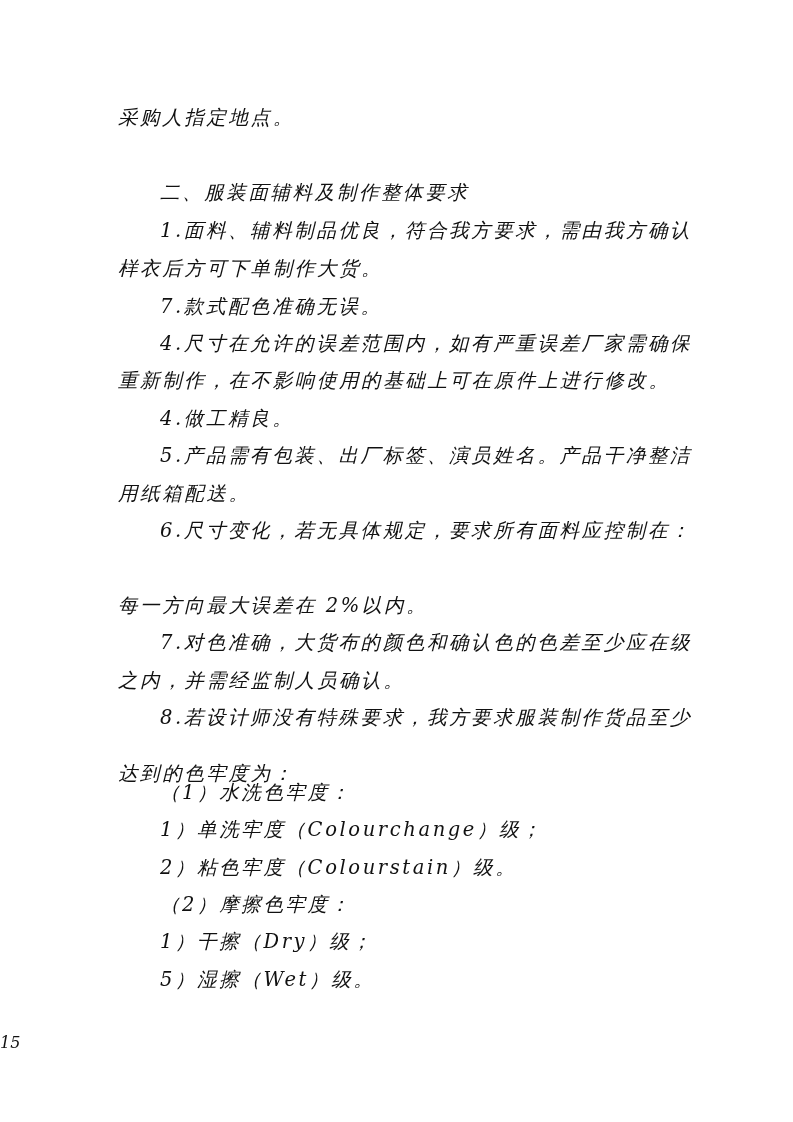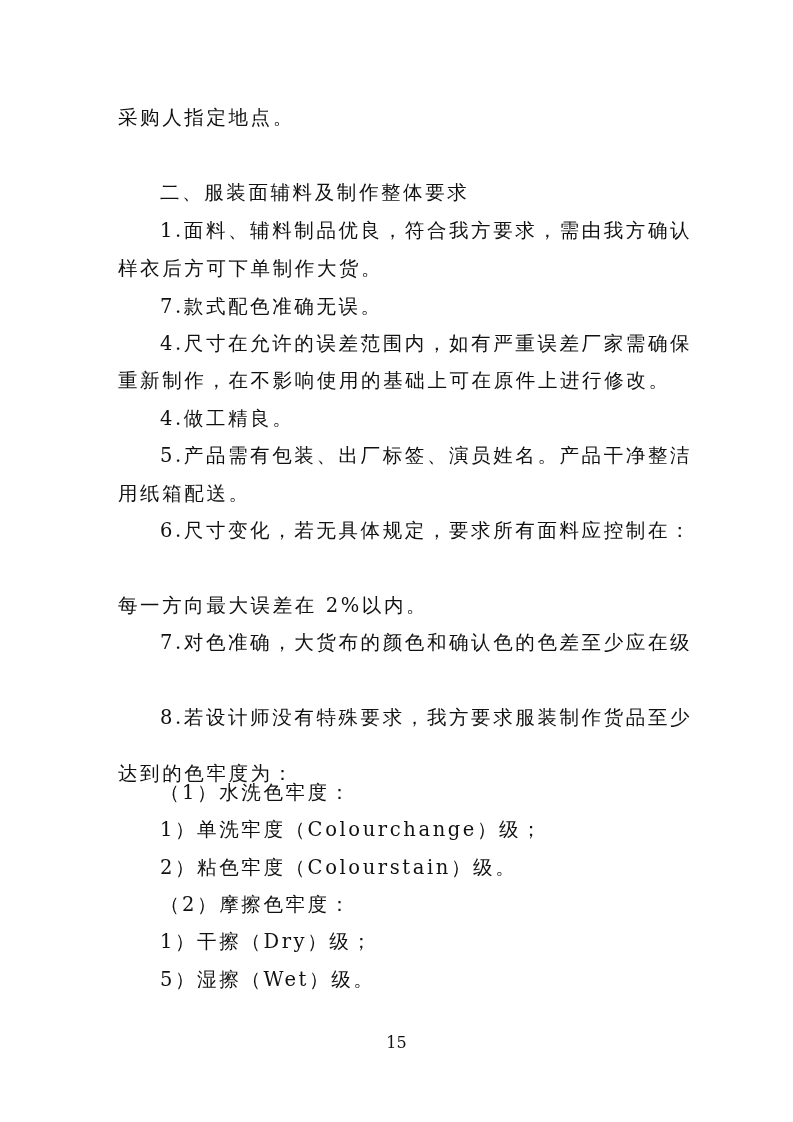--- a/index.html
+++ b/index.html
@@ -1,39 +1,40 @@
 <!DOCTYPE html>
 <html><head>
   <meta charset="utf-8">
   <style>
     html, body { margin: 0; padding: 0; background: #ffffff; }
     body { width: 793px; height: 1122px; position: relative; overflow: hidden;
            font-family: "DejaVu Serif", "Liberation Serif", serif; color: #111; }
-    .page { position: absolute; left: 0; top: 0; width: 793px; height: 1122px; }
+    .page { position: absolute; left: 0; top: 0; width: 793px; height: 1122px; font-style: italic; }
     .line { position: absolute; left: 118px; font-size: 19.5px; letter-spacing: 2.6px; white-space: nowrap; line-height: 24px; }
     .ind { left: 160px; }
-    .pagenum { position: absolute; top: 1033px; left: 0; width: 793px; text-align: center; font-size: 16px; }
+    .pagenum { position: absolute; top: 1033px; left: 0; width: 793px; font-size: 16px; }
   </style>
 </head>
 <body>
 
 <div class="page">
   <div class="line" style="top:106px">采购人指定地点。</div>
   <div class="line ind" style="top:181px">二、服装面辅料及制作整体要求</div>
   <div class="line ind" style="top:219px">1.面料、辅料制品优良，符合我方要求，需由我方确认</div>
   <div class="line" style="top:257px">样衣后方可下单制作大货。</div>
   <div class="line ind" style="top:295px">7.款式配色准确无误。</div>
   <div class="line ind" style="top:332px">4.尺寸在允许的误差范围内，如有严重误差厂家需确保</div>
   <div class="line" style="top:369px">重新制作，在不影响使用的基础上可在原件上进行修改。</div>
   <div class="line ind" style="top:407px">4.做工精良。</div>
   <div class="line ind" style="top:444px">5.产品需有包装、出厂标签、演员姓名。产品干净整洁</div>
   <div class="line" style="top:482px">用纸箱配送。</div>
   <div class="line ind" style="top:519px">6.尺寸变化，若无具体规定，要求所有面料应控制在：</div>
   <div class="line" style="top:594px">每一方向最大误差在 2%以内。</div>
   <div class="line ind" style="top:631px">7.对色准确，大货布的颜色和确认色的色差至少应在级</div>
+  <div class="line" style="top:669px">之内，并需经监制人员确认。</div>
   <div class="line ind" style="top:706px">8.若设计师没有特殊要求，我方要求服装制作货品至少</div>
   <div class="line" style="top:762px">达到的色牢度为：</div>
   <div class="line" style="top:781px;left:160px">（1）水洗色牢度：</div>
   <div class="line ind" style="top:818px">1）单洗牢度（Colourchange）级；</div>
   <div class="line ind" style="top:856px">2）粘色牢度（Colourstain）级。</div>
   <div class="line" style="top:893px;left:160px">（2）摩擦色牢度：</div>
   <div class="line ind" style="top:930px">1）干擦（Dry）级；</div>
   <div class="line ind" style="top:968px">5）湿擦（Wet）级。</div>
   <div class="pagenum">15</div>
 </div>

